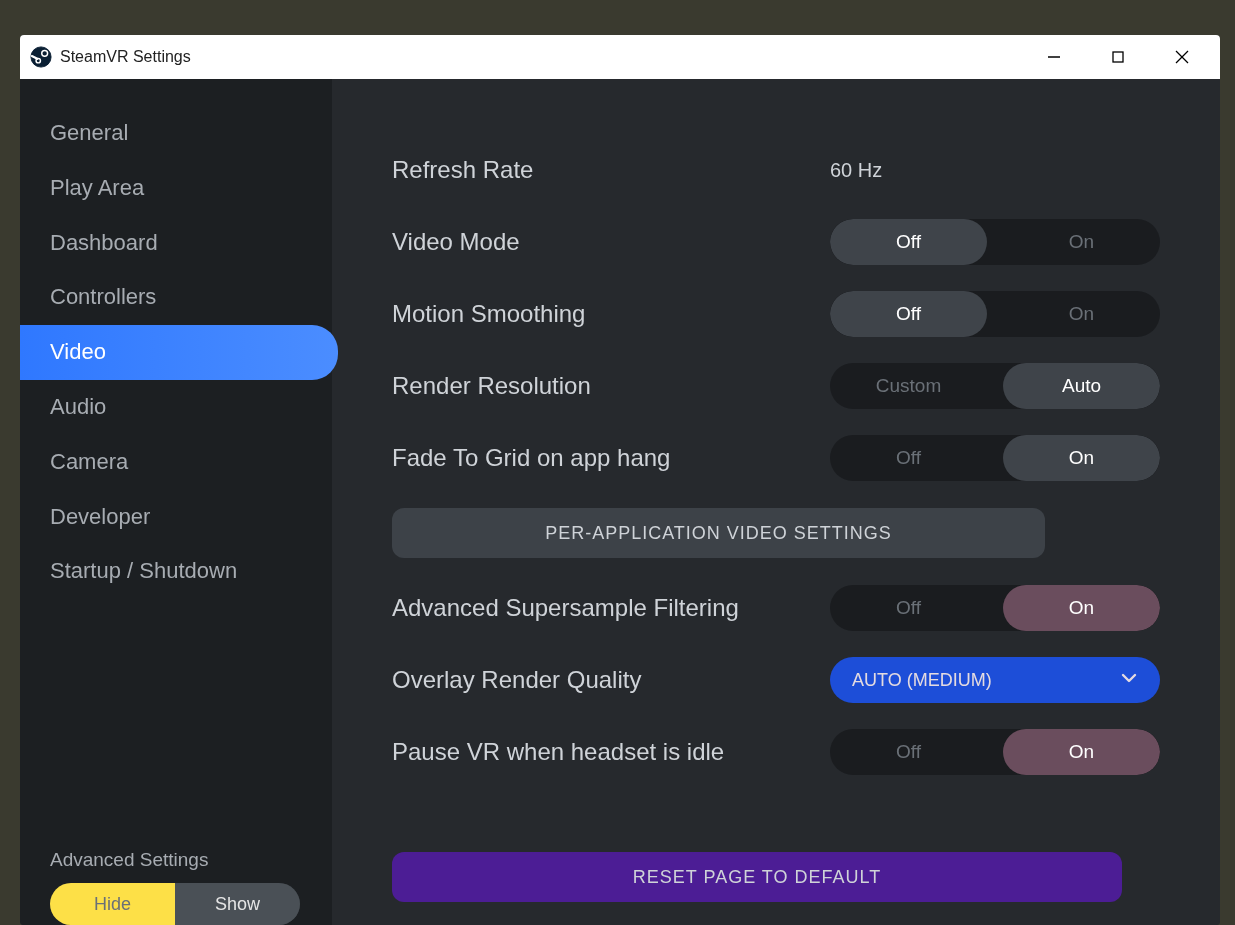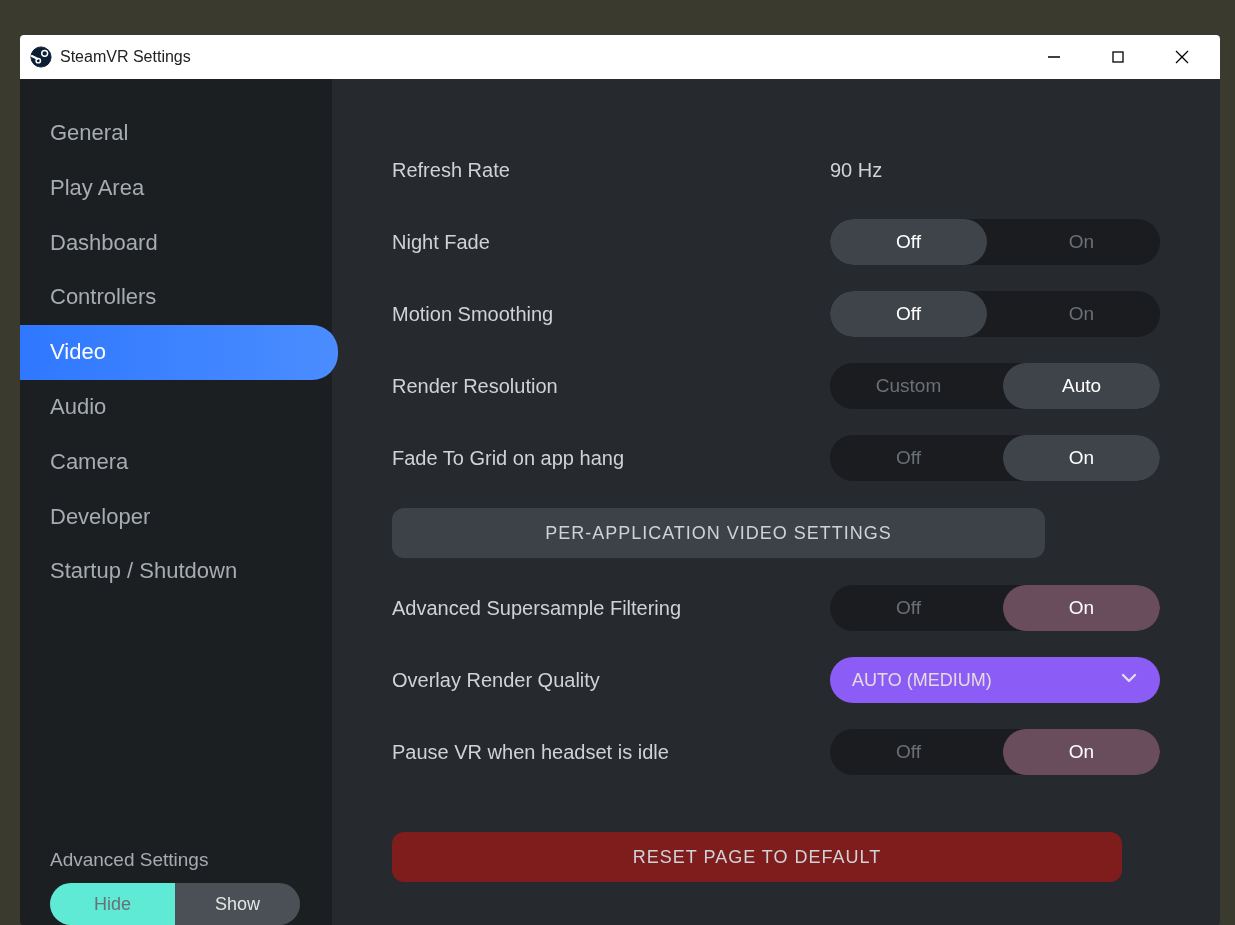--- a/index.html
+++ b/index.html
@@ -98,36 +98,36 @@
     height: 42px;
   }
   .adv-toggle .half {
     flex: 1;
     display: flex;
     align-items: center;
     justify-content: center;
     font-size: 18px;
     cursor: pointer;
   }
-  .adv-toggle .inactive { color: #6a7077; background: #5eead4; }
+  .adv-toggle .inactive { color: #6a7077; background: #fde047; }
   .adv-toggle .active-half { color: #e5e5e5; background: #4a5056; font-weight: 500; }
 
   .content {
     flex: 1;
     padding: 55px 60px 20px 60px;
     color: #cfd3d8;
   }
   .row {
     display: flex;
     align-items: center;
     height: 72px;
   }
   .row-label {
     flex: 1;
-    font-size: 20px;
+    font-size: 24px;
     color: #cfd3d8;
   }
   .row-value {
     width: 330px;
     font-size: 20px;
     color: #cfd3d8;
   }
   .toggle {
     width: 330px;
     height: 46px;
@@ -166,36 +166,36 @@
     justify-content: center;
     color: #cfd3d8;
     font-size: 18px;
     letter-spacing: 1px;
     cursor: pointer;
     margin-bottom: 14px;
   }
   .dropdown {
     width: 330px;
     height: 46px;
-    background: #8b5cf6;
+    background: #1d4ed8;
     border-radius: 23px;
     display: flex;
     align-items: center;
     padding: 0 22px;
     color: #e4dbe0;
     font-size: 18px;
     cursor: pointer;
     justify-content: space-between;
   }
   .dropdown svg { stroke: #e4dbe0; }
   .reset-btn {
-    margin-top: 44px;
+    margin-top: 64px;
     width: 730px;
     height: 50px;
-    background: #7f1d1d;
+    background: #4c1d95;
     border-radius: 12px;
     display: flex;
     align-items: center;
     justify-content: center;
     color: #cfd3d8;
     font-size: 18px;
     letter-spacing: 1px;
     cursor: pointer;
   }
 </style>
@@ -250,25 +250,25 @@
       <div class="adv-toggle">
         <div class="half inactive">Hide</div>
         <div class="half active-half">Show</div>
       </div>
     </div>
 
     <div class="content">
 
       <div class="row">
         <div class="row-label">Refresh Rate</div>
-        <div class="row-value">90 Hz</div>
-      </div>
-
-      <div class="row">
-        <div class="row-label">Night Fade</div>
+        <div class="row-value">60 Hz</div>
+      </div>
+
+      <div class="row">
+        <div class="row-label">Video Mode</div>
         <div class="toggle">
           <div class="opt selected">Off</div>
           <div class="opt">On</div>
         </div>
       </div>
 
       <div class="row">
         <div class="row-label">Motion Smoothing</div>
         <div class="toggle">
           <div class="opt selected">Off</div>

